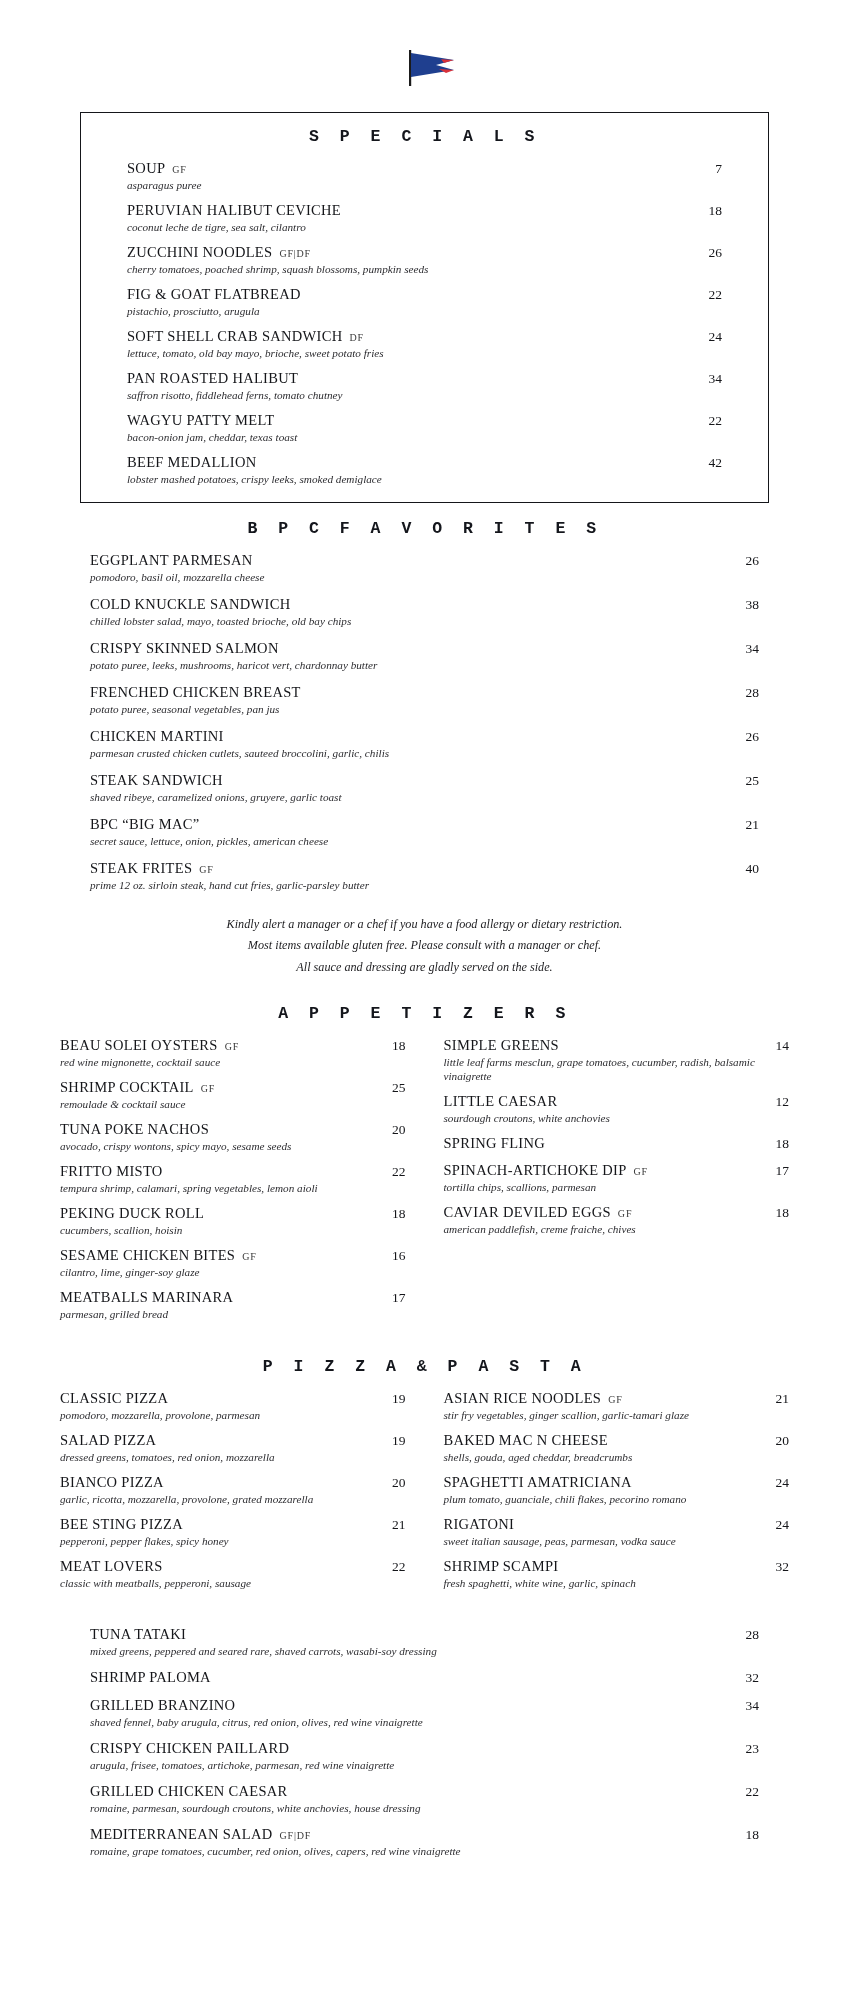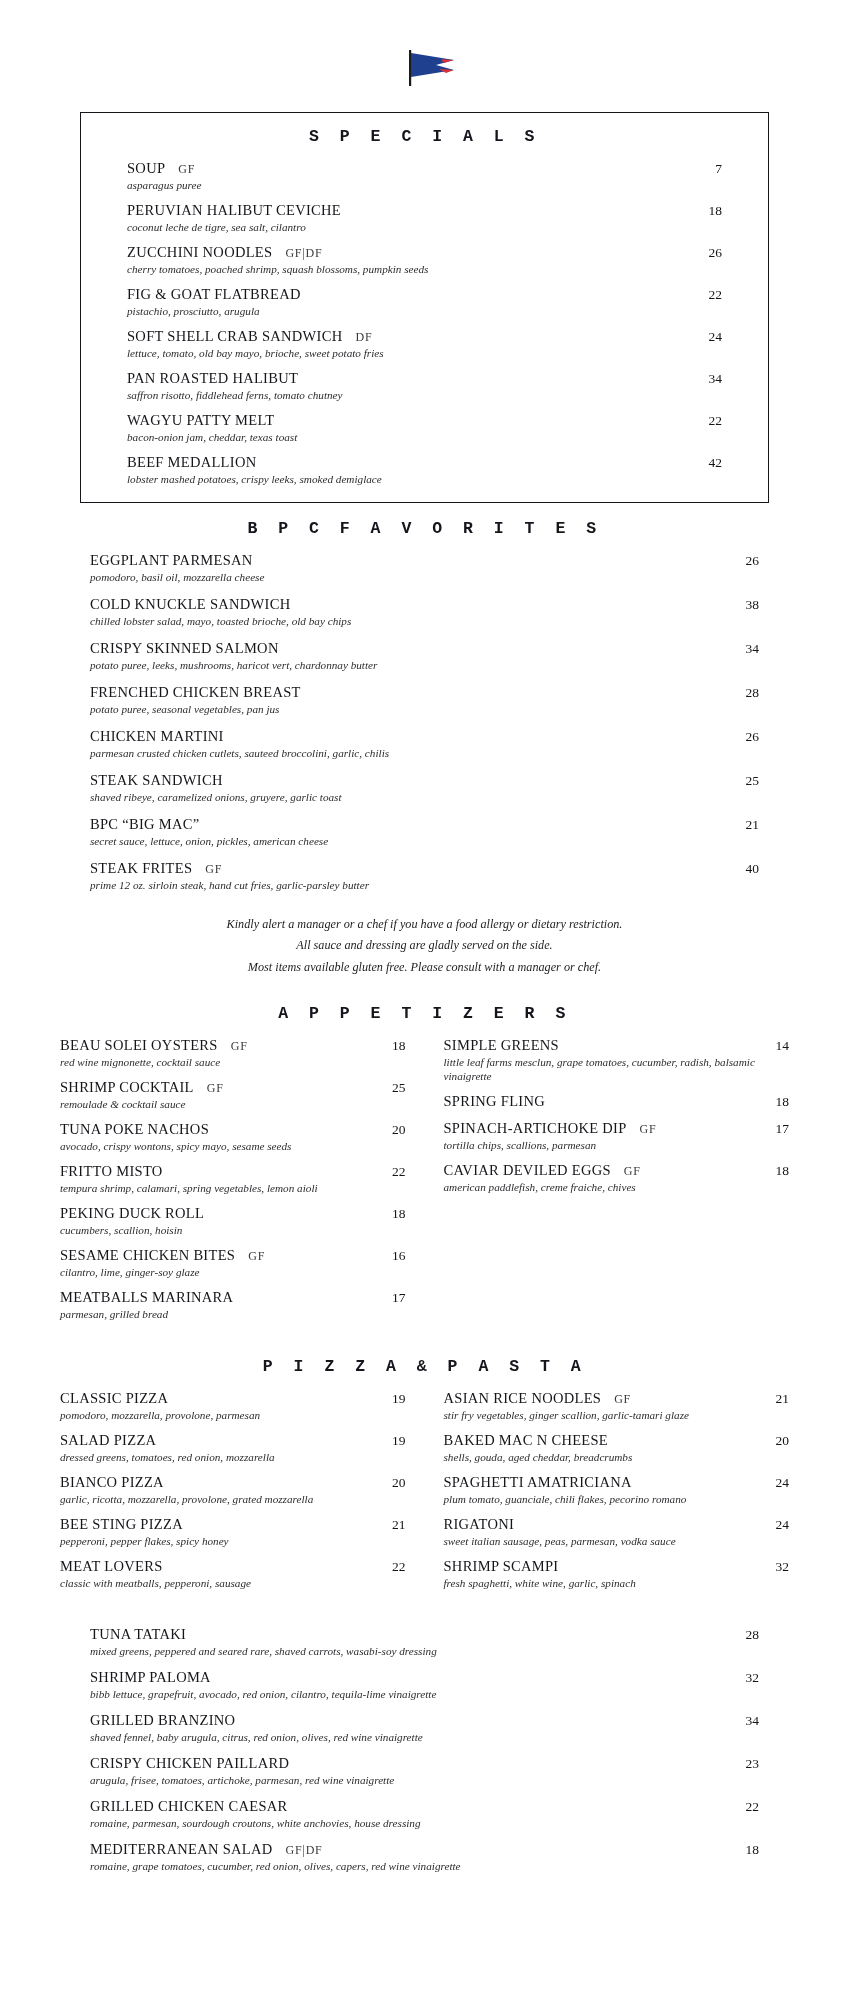--- a/index.html
+++ b/index.html
@@ -85,22 +85,22 @@
     justify-content: space-between;
   }
   .item-name {
     font-size: 14.5px;
     letter-spacing: 0.3px;
     color: #15161a;
     white-space: nowrap;
   }
   .tagwrap {
     display: inline-block;
-    margin-left: 13px;
-    font-size: 12px;
+    margin-left: 7px;
+    font-size: 10px;
     letter-spacing: 0.8px;
     color: #3a3a3a;
     vertical-align: 1px;
     font-family: "Liberation Serif", serif;
   }
   .item-price {
     font-size: 13.5px;
     color: #15161a;
     padding-left: 12px;
     white-space: nowrap;
@@ -352,22 +352,22 @@
             <div style="flex:1 1 auto"></div>
             <div class="item-price">40</div>
           </div>
           <div class="item-desc">prime 12 oz. sirloin steak, hand cut fries, garlic-parsley butter</div>
         </div>
 
       </div>
 
       <div class="notes">
         <div>Kindly alert a manager or a chef if you have a food allergy or dietary restriction.</div>
+        <div>Most items available gluten free. Please consult with a manager or chef.</div>
         <div>All sauce and dressing are gladly served on the side.</div>
-        <div>Most items available gluten free. Please consult with a manager or chef.</div>
       </div>
     </div>
   </div>
 
   <div class="gap-lg"></div>
 
   <div>
     <div class="section-title">A P P E T I Z E R S</div>
     <div class="two-col">
       <div class="col">
@@ -449,20 +449,29 @@
         <div class="item">
           <div class="item-line">
             <div class="item-name">SIMPLE GREENS</div>
             <div class="tagwrap"></div>
             <div style="flex:1 1 auto"></div>
             <div class="item-price">14</div>
           </div>
           <div class="item-desc">little leaf farms mesclun, grape tomatoes, cucumber, radish, balsamic vinaigrette</div>
         </div>
 
+        <div class="item">
+          <div class="item-line">
+            <div class="item-name">LITTLE CAESAR</div>
+            <div class="tagwrap"></div>
+            <div style="flex:1 1 auto"></div>
+            <div class="item-price">12</div>
+          </div>
+          <div class="item-desc">sourdough croutons, white anchovies</div>
+        </div>
 
         <div class="item">
           <div class="item-line">
             <div class="item-name">SPRING FLING</div>
             <div class="tagwrap"></div>
             <div style="flex:1 1 auto"></div>
             <div class="item-price">18</div>
           </div>
         </div>
 
@@ -621,21 +630,20 @@
           <div class="item-desc">mixed greens, peppered and seared rare, shaved carrots, wasabi-soy dressing</div>
         </div>
 
         <div class="item">
           <div class="item-line">
             <div class="item-name">SHRIMP PALOMA</div>
             <div class="tagwrap"></div>
             <div style="flex:1 1 auto"></div>
             <div class="item-price">32</div>
           </div>
-          <div class="item-desc">bibb lettuce, grapefruit, avocado, red onion, cilantro, tequila-lime vinaigrette</div>
         </div>
 
         <div class="item">
           <div class="item-line">
             <div class="item-name">GRILLED BRANZINO</div>
             <div class="tagwrap"></div>
             <div style="flex:1 1 auto"></div>
             <div class="item-price">34</div>
           </div>
           <div class="item-desc">shaved fennel, baby arugula, citrus, red onion, olives, red wine vinaigrette</div>

